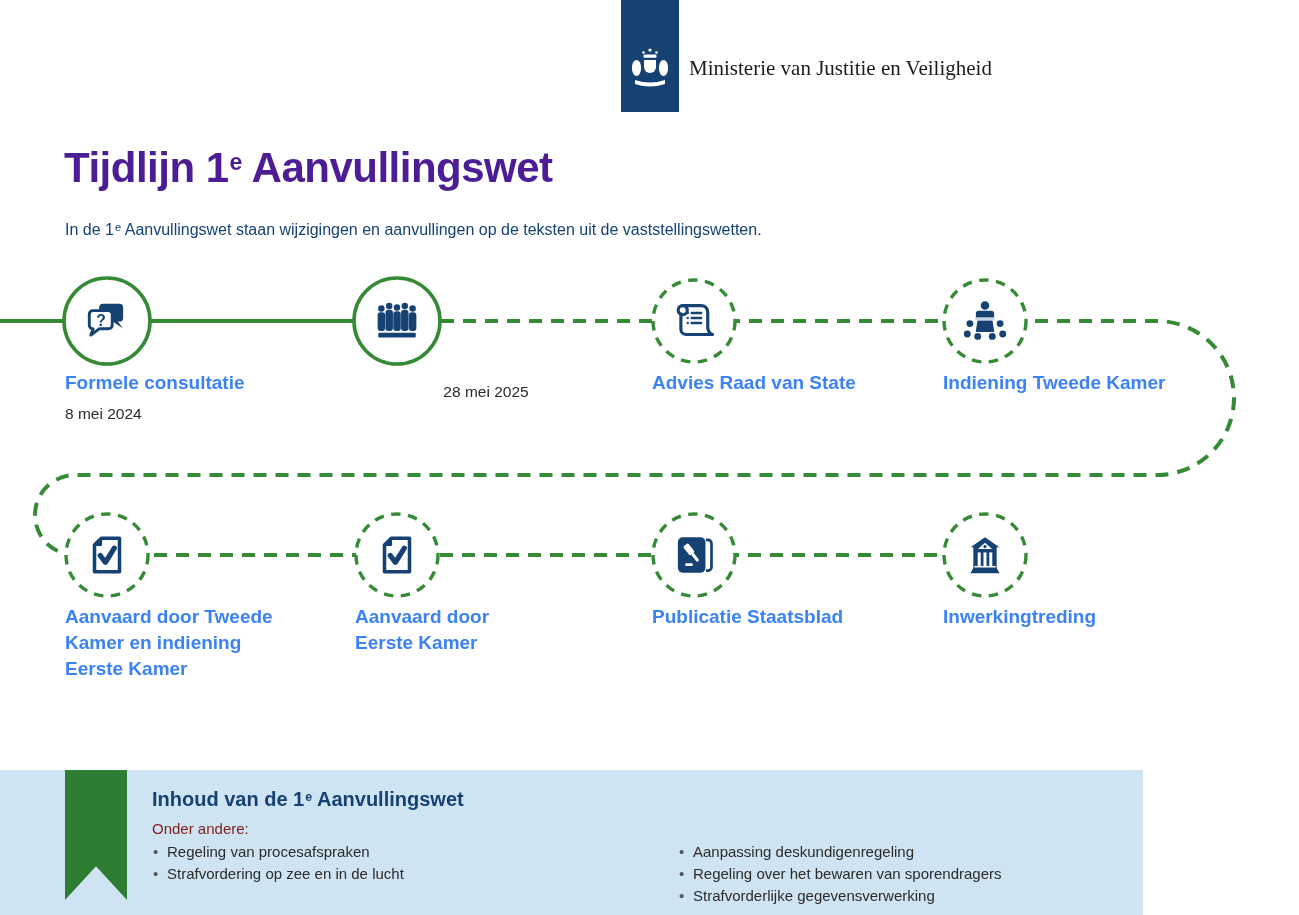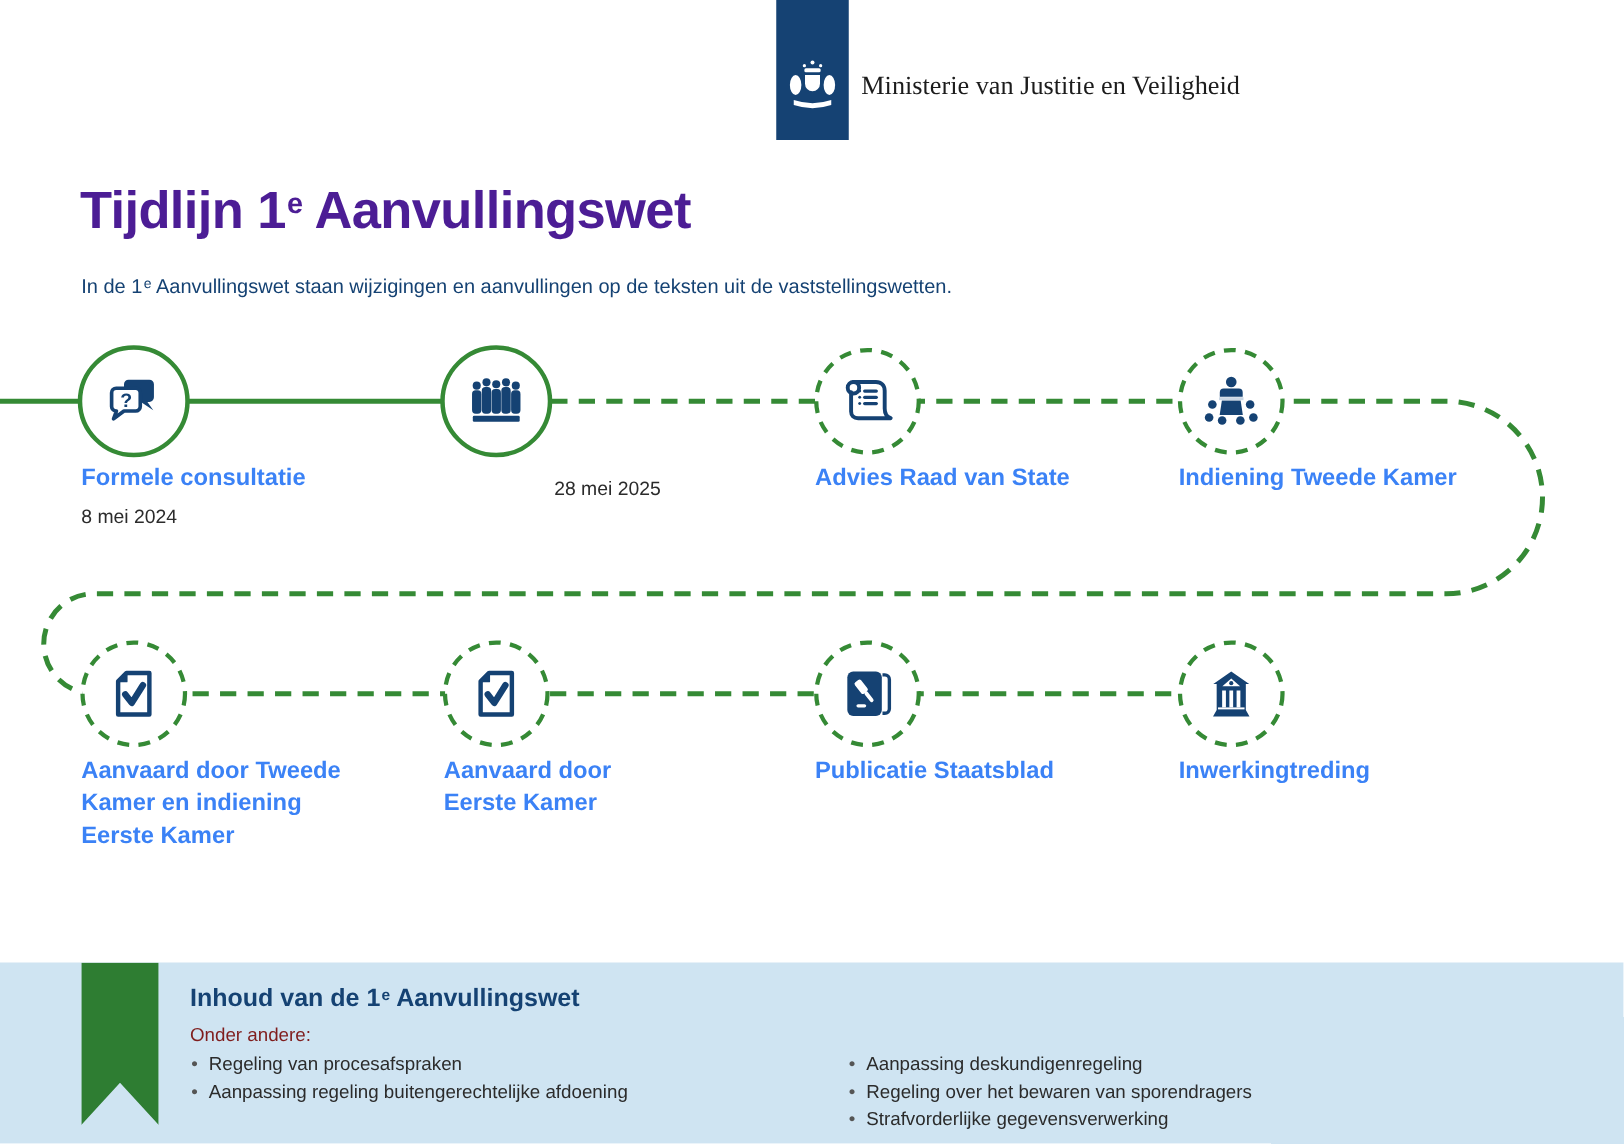--- a/index.html
+++ b/index.html
@@ -25,21 +25,21 @@
   .n1{left:60px;top:274px}.n2{left:350px;top:274px}.n3{left:647px;top:274px}.n4{left:938px;top:274px}
   .n5{left:60px;top:508px}.n6{left:350px;top:508px}.n7{left:647px;top:508px}.n8{left:938px;top:508px}
   .ring{position:absolute;left:0;top:0;width:94px;height:94px;}
   .icon{position:absolute;left:22px;top:22px;width:50px;height:50px;}
   .caption{position:absolute;left:5px;top:96px;width:256px;}
   .label{font-weight:bold;font-size:19px;line-height:26px;color:#3b82f6;white-space:pre-line;}
   .date{margin-top:9px;font-size:15.5px;color:#2b2b2b;}
   .n2 .date{padding-left:6px;margin-top:13px;text-align:center;}
 
   
-  .infobox{position:absolute;left:0;top:770px;width:1299px;height:145px;background:#cfe4f2;}
+  .infobox{position:absolute;left:0;top:770px;width:1143px;height:145px;background:#cfe4f2;}
   .ribbon{position:absolute;left:65px;top:0;width:62px;height:130px;background:#2e7d32;
         clip-path:polygon(0 0,100% 0,100% 100%,50% 74%,0 100%);}
   .ib-heading{position:absolute;left:152px;top:18px;font-size:20px;font-weight:bold;color:#154273;}
   .ib-heading .sup{font-size:0.62em;top:-0.4em;}
   .ib-intro{position:absolute;left:152px;top:50px;font-size:15px;color:#7f1d1d;}
   .ib-col{position:absolute;top:71px;font-size:15px;color:#2b2b2b;}
   .ib-col.c1{left:152px;}.ib-col.c2{left:678px;}
   .ib-col ul{list-style:none;margin:0;padding:0;}
   .ib-col li{position:relative;padding-left:15px;line-height:22px;}
   .ib-col li::before{content:"\2022";position:absolute;left:1px;color:#555;}
@@ -232,21 +232,21 @@
     </div>
   </div>
 
   <div class="infobox">
     <div class="ribbon"></div>
     <div class="ib-heading"><span>Inhoud van de 1</span><span class="sup">e</span><span> Aanvullingswet</span></div>
     <div class="ib-intro">Onder andere:</div>
     <div class="ib-col c1">
       <ul>
         <li>Regeling van procesafspraken</li>
-        <li>Aanpassing regeling buitengerechtelijke afdoening</li>
+        <li>Strafvordering op zee en in de lucht</li>
       </ul>
     </div>
     <div class="ib-col c2">
       <ul>
         <li>Aanpassing deskundigenregeling</li>
         <li>Regeling over het bewaren van sporendragers</li>
         <li>Strafvorderlijke gegevensverwerking</li>
       </ul>
     </div>
   </div>

